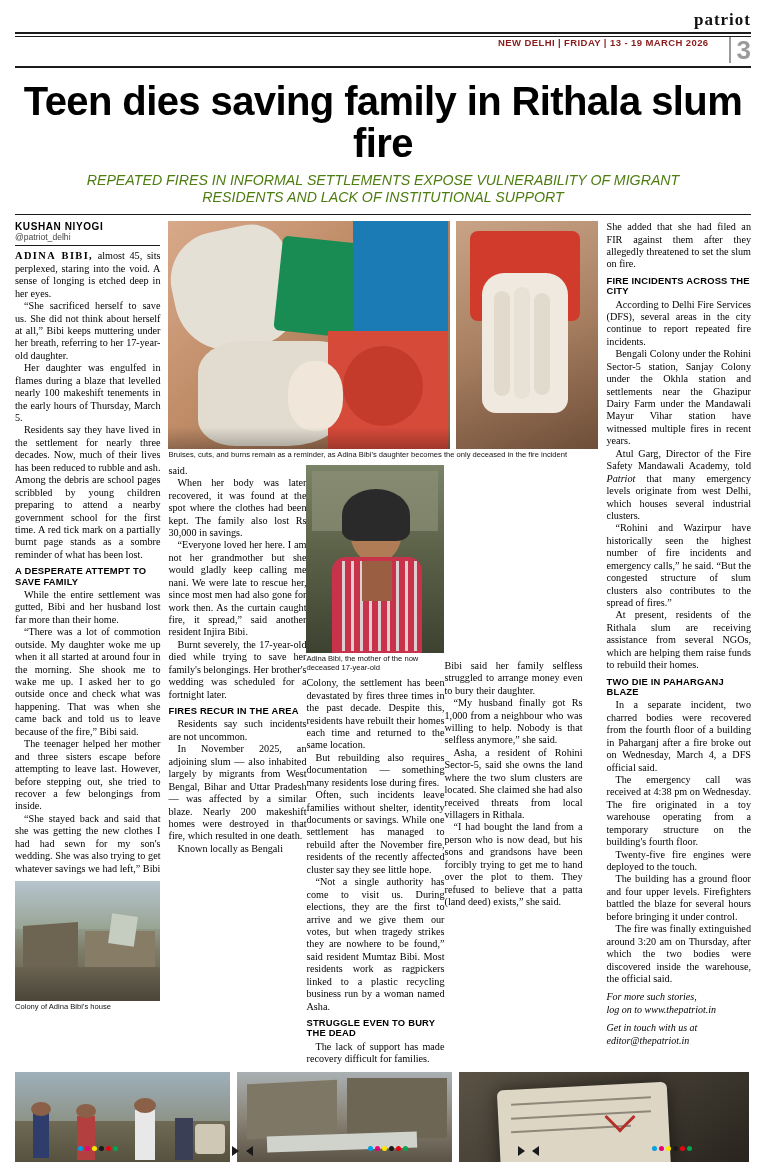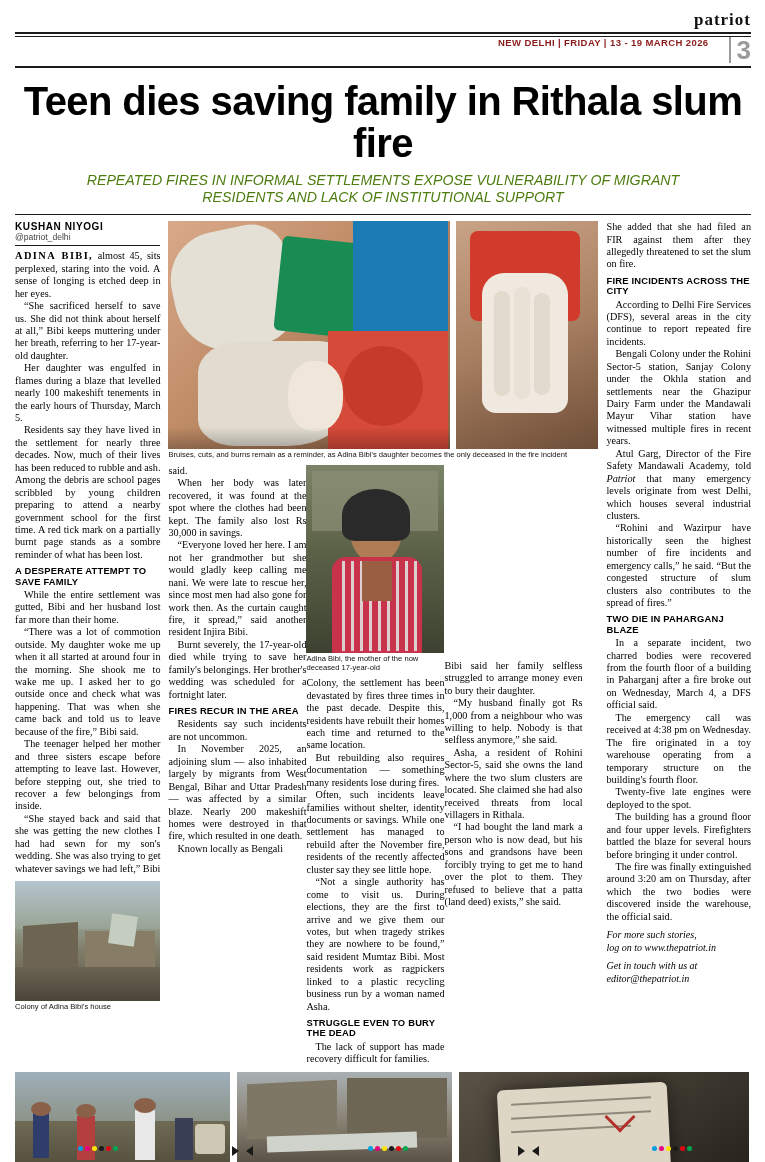--- a/index.html
+++ b/index.html
@@ -332,36 +332,37 @@
           <p class="body">“Not a single authority has come to visit us. During elections, they are the first to arrive and we give them our votes, but when tragedy strikes they are nowhere to be found,” said resident Mumtaz Bibi. Most residents work as ragpickers linked to a plastic recycling business run by a woman named Asha.</p>
           <div class="subhead-small">STRUGGLE EVEN TO BURY THE DEAD</div>
           <p class="body">The lack of support has made recovery difficult for families.</p>
         </div>
 
         <div class="midcol">
           <div style="height:195px;"></div>
           <p class="body first">Bibi said her family selfless struggled to arrange money even to bury their daughter.</p>
           <p class="body">“My husband finally got Rs 1,000 from a neighbour who was willing to help. Nobody is that selfless anymore,” she said.</p>
           <p class="body">Asha, a resident of Rohini Sector-5, said she owns the land where the two slum clusters are located. She claimed she had also received threats from local villagers in Rithala.</p>
-          <p class="body">“I had bought the land mark a person who is now dead, but his sons and grandsons have been forcibly trying to get me to hand over the plot to them. They refused to believe that a patta (land deed) exists,” she said.</p>
+          <p class="body">“I had bought the land from a person who is now dead, but his sons and grandsons have been forcibly trying to get me to hand over the plot to them. They refused to believe that a patta (land deed) exists,” she said.</p>
         </div>
       </div>
     </div>
 
     <div class="col col-4">
       <p class="body first">She added that she had filed an FIR against them after they allegedly threatened to set the slum on fire.</p>
       <div class="subhead-small">FIRE INCIDENTS ACROSS THE CITY</div>
       <p class="body">According to Delhi Fire Services (DFS), several areas in the city continue to report repeated fire incidents.</p>
       <p class="body">Bengali Colony under the Rohini Sector-5 station, Sanjay Colony under the Okhla station and settlements near the Ghazipur Dairy Farm under the Mandawali Mayur Vihar station have witnessed multiple fires in recent years.</p>
       <p class="body"><span>Atul Garg, Director of the Fire Safety Mandawali Academy, told </span><em>Patriot</em><span> that many emergency levels originate from west Delhi, which houses several industrial clusters.</span></p>
       <p class="body">“Rohini and Wazirpur have historically seen the highest number of fire incidents and emergency calls,” he said. “But the congested structure of slum clusters also contributes to the spread of fires.”</p>
+      <p class="body">At present, residents of the Rithala slum are receiving assistance from several NGOs, which are helping them raise funds to rebuild their homes.</p>
       <div class="subhead-small">TWO DIE IN PAHARGANJ BLAZE</div>
       <p class="body">In a separate incident, two charred bodies were recovered from the fourth floor of a building in Paharganj after a fire broke out on Wednesday, March 4, a DFS official said.</p>
       <p class="body">The emergency call was received at 4:38 pm on Wednesday. The fire originated in a toy warehouse operating from a temporary structure on the building's fourth floor.</p>
-      <p class="body">Twenty-five late engines were deployed to the spot.</p>
+      <p class="body">Twenty-five fire engines were deployed to the touch.</p>
       <p class="body">The building has a ground floor and four upper levels. Firefighters battled the blaze for several hours before bringing it under control.</p>
       <p class="body">The fire was finally extinguished around 3:20 am on Thursday, after which the two bodies were discovered inside the warehouse, the official said.</p>
       <div class="italic-note">
         <div>For more such stories,</div>
         <div>log on to www.thepatriot.in</div>
       </div>
       <div class="italic-note">
         <div>Get in touch with us at</div>
         <div>editor@thepatriot.in</div>
       </div>

